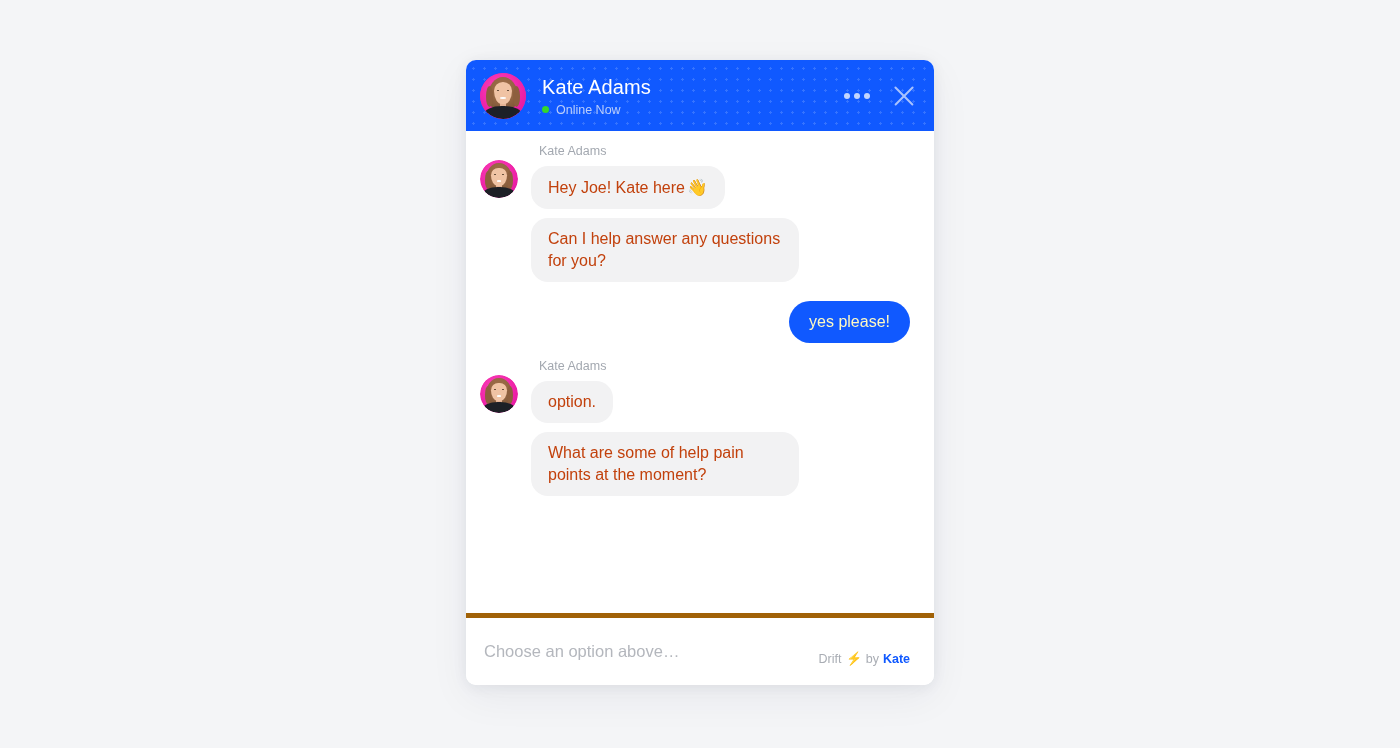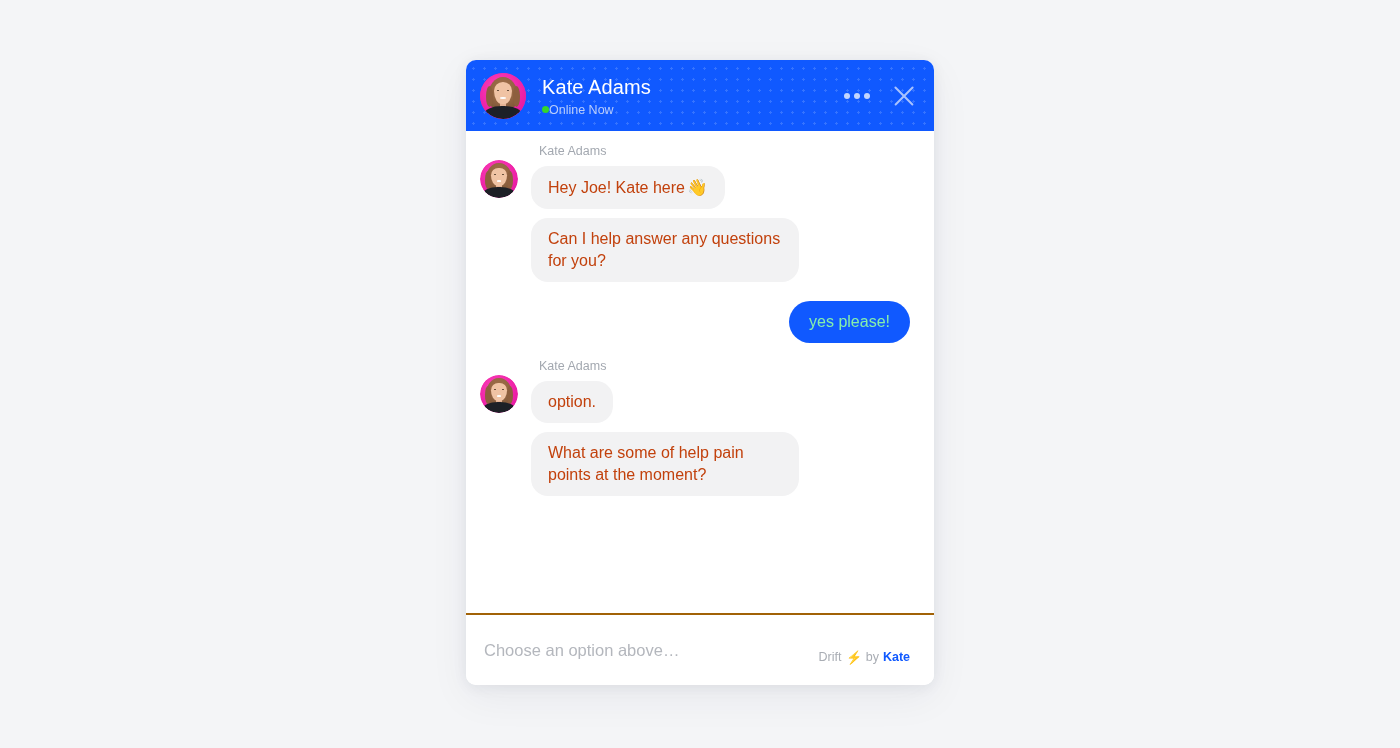--- a/index.html
+++ b/index.html
@@ -145,20 +145,21 @@
   }
 
   .status-dot {
     width: 7px; height: 7px;
     border-radius: 50%;
     background: #35d62b;
     flex: 0 0 7px;
   }
 
   .status-label {
+    margin-left: 7px;
     color: #b9cdfb;
     font-size: 12.5px;
     line-height: 14px;
     white-space: nowrap;
   }
 
   .header-actions {
     display: flex;
     align-items: center;
     gap: 18px;
@@ -257,33 +258,33 @@
 
   .row-right {
     display: flex;
     justify-content: flex-end;
     padding: 0 24px 0 14px;
     margin: 10px 0 16px 0;
   }
 
   .bubble-out {
     background: #1059ff;
-    color: #86efac;
+    color: #fef9c3;
     font-size: 16px;
     line-height: 22px;
     border-radius: 22px;
     padding: 10px 20px;
     max-width: 268px;
   }
 
   
   .chat-footer {
     flex: 0 0 72px;
     height: 72px;
-    border-top: 2px solid #a16207;
+    border-top: 5px solid #a16207;
     display: flex;
     align-items: center;
     padding: 0 24px 0 18px;
     background: #ffffff;
     position: relative;
     gap: 10px;
   }
 
   .composer-input {
     flex: 1 1 auto;

